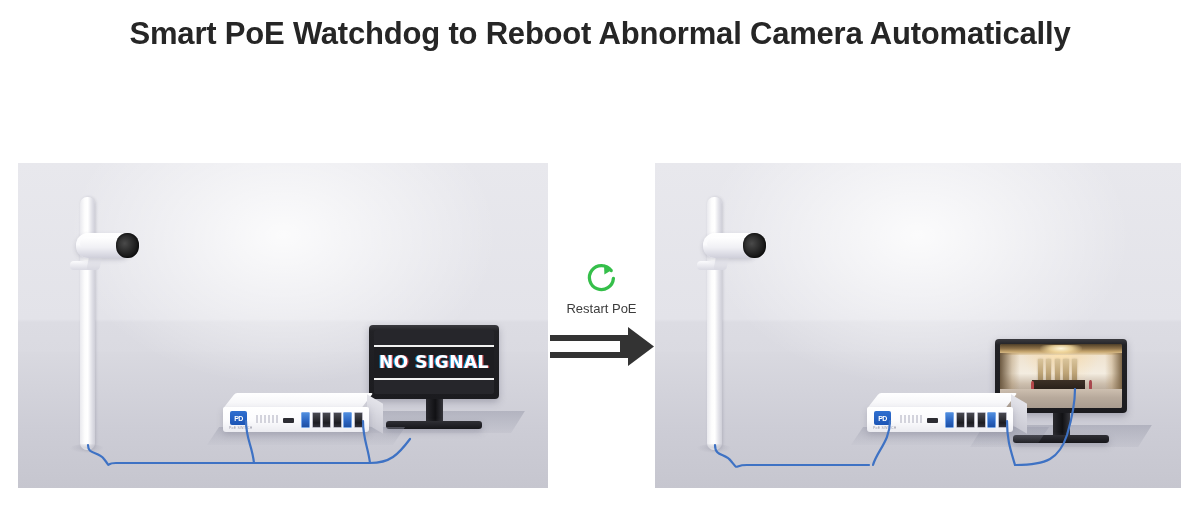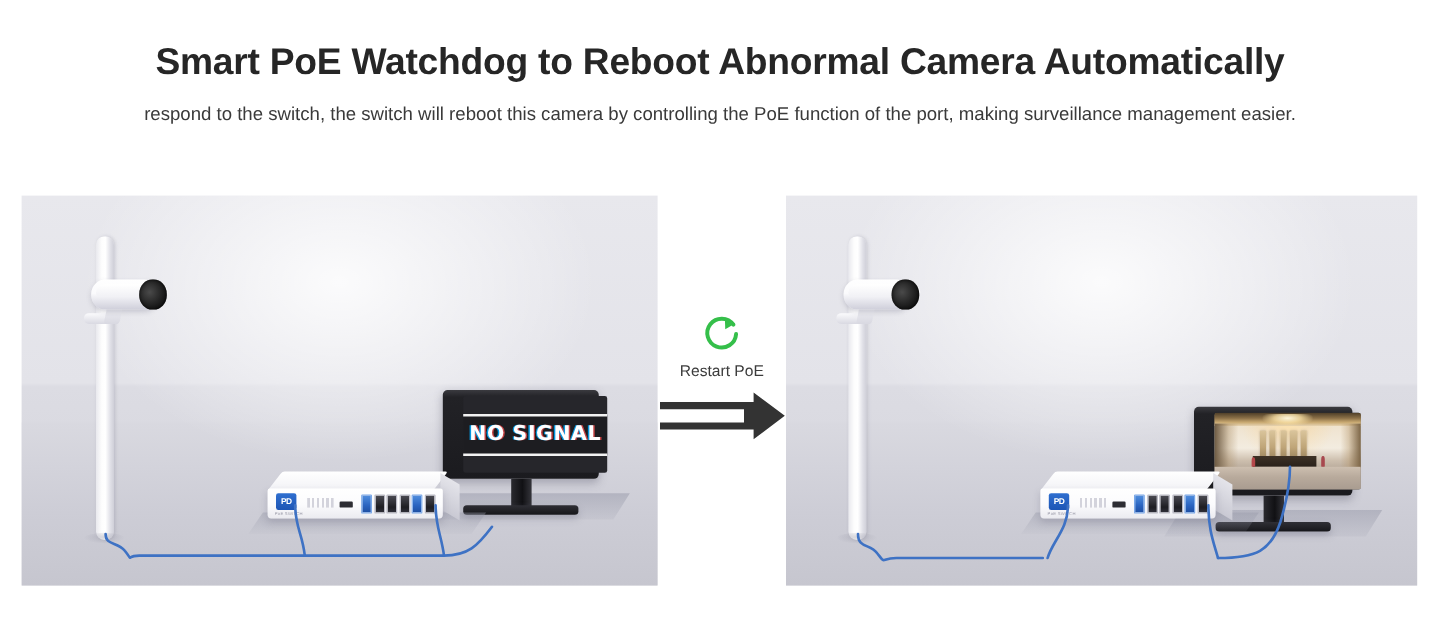--- a/index.html
+++ b/index.html
@@ -12,21 +12,21 @@
     height: 520px;
     font-family: "Liberation Sans", sans-serif;
     color: #2b2b2b;
     overflow: hidden;
     position: relative;
   }
 
   
   .header {
     width: 1200px;
-    padding-top: 34px;
+    padding-top: 16px;
     text-align: center;
   }
   .page-title {
     font-size: 31px;
     font-weight: bold;
     color: #262626;
     letter-spacing: -0.2px;
     line-height: 1.15;
     margin: 0;
   }
@@ -154,21 +154,20 @@
   }
   .mon-screen {
     position: relative;
     width: 100%; height: 100%;
     border-radius: 2px;
     overflow: hidden;
     background: #26262b;
     display: flex;
     align-items: center;
     justify-content: center;
-    margin-left: 12px;
   }
   .mon-neck {
     position: absolute;
     left: 50%;
     top: 74px;
     width: 17px; height: 24px;
     margin-left: -8px;
     background: linear-gradient(90deg, #2a2a2f, #111114 55%, #35353b 100%);
   }
   .mon-foot {
@@ -378,21 +377,20 @@
     width: 108px;
     height: 44px;
   }
 </style>
 </head>
 <body>
 
 <div class="header">
   <h1 class="page-title">Smart PoE Watchdog to Reboot Abnormal Camera Automatically</h1>
   <div class="subtitle">
-    <span class="line-2">respond to the switch, the switch will reboot this camera by controlling the PoE function of the port, making surveillance management easier.</span>
   </div>
 </div>
 
 <div class="scenes">
 
   <div class="panel panel-left">
     <div class="floor"></div>
     <div class="backwall-glow"></div>
 
     <div class="pole" style="left:62px;"></div>

